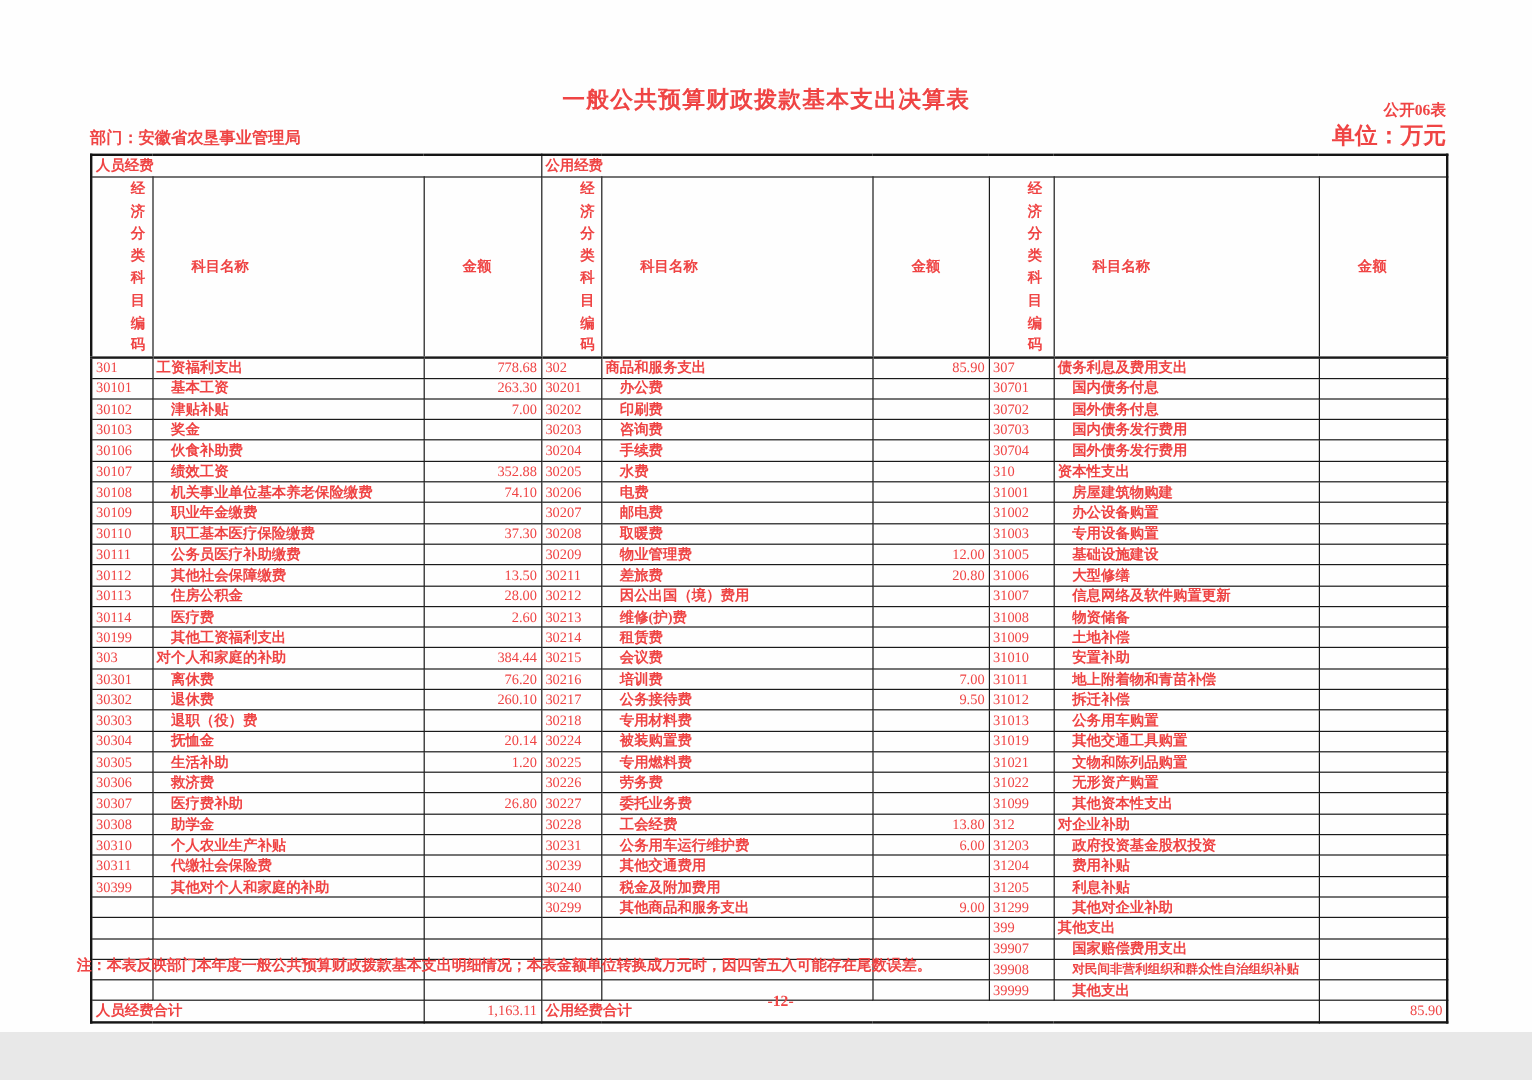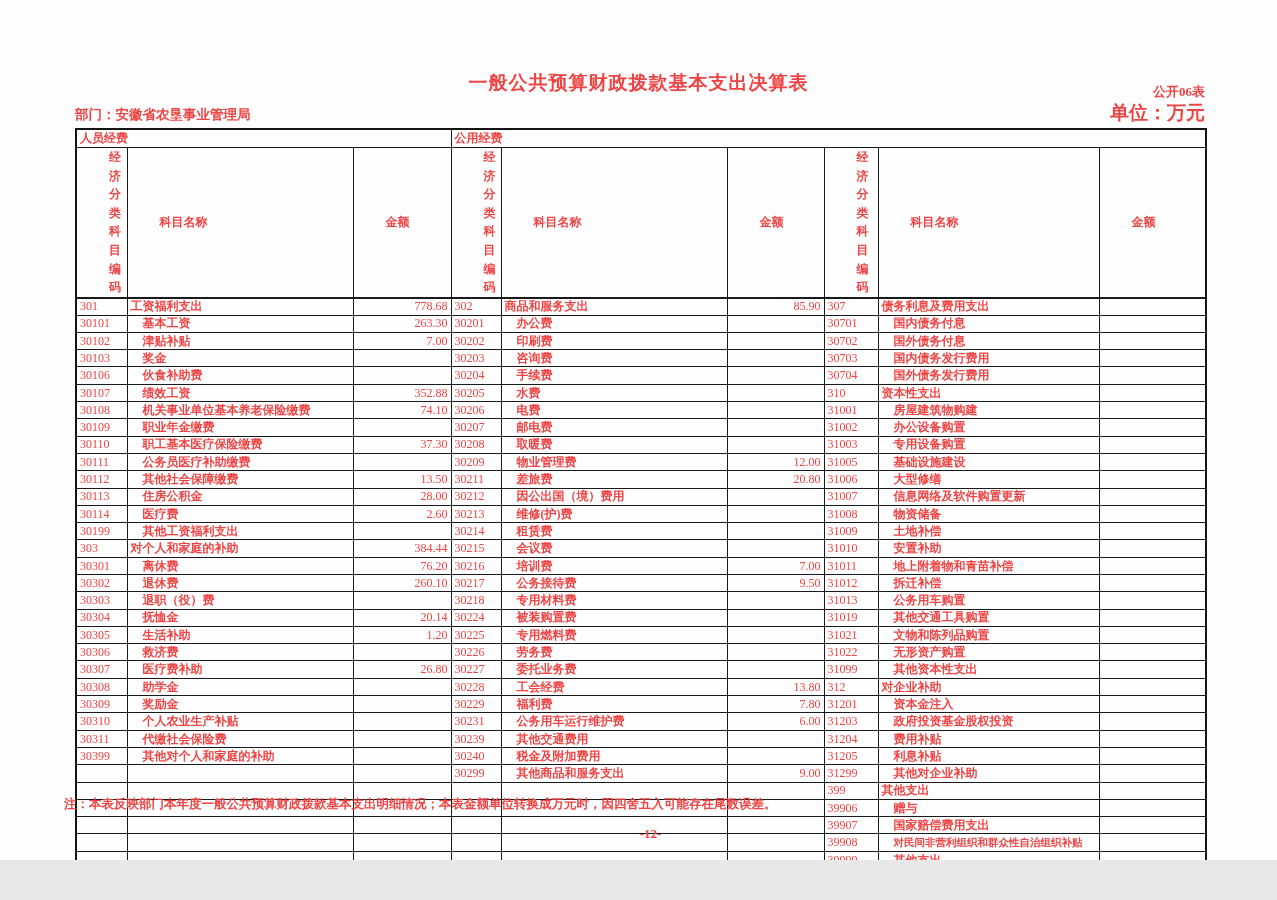--- a/index.html
+++ b/index.html
@@ -368,31 +368,20 @@
           <td class="name lvl2">助学金</td>
           <td class="amount"></td>
           <td class="code gb">30228</td>
           <td class="name lvl2">工会经费</td>
           <td class="amount">13.80</td>
           <td class="code gb">312</td>
           <td class="name">对企业补助</td>
           <td class="amount"></td>
         </tr>
         <tr>
-          <td class="code">30309</td>
-          <td class="name lvl2">奖励金</td>
-          <td class="amount"></td>
-          <td class="code gb">30229</td>
-          <td class="name lvl2">福利费</td>
-          <td class="amount">7.80</td>
-          <td class="code gb">31201</td>
-          <td class="name lvl2">资本金注入</td>
-          <td class="amount"></td>
-        </tr>
-        <tr>
           <td class="code">30310</td>
           <td class="name lvl2">个人农业生产补贴</td>
           <td class="amount"></td>
           <td class="code gb">30231</td>
           <td class="name lvl2">公务用车运行维护费</td>
           <td class="amount">6.00</td>
           <td class="code gb">31203</td>
           <td class="name lvl2">政府投资基金股权投资</td>
           <td class="amount"></td>
         </tr>
@@ -431,31 +420,20 @@
         </tr>
         <tr>
           <td class="code"></td>
           <td class="name"></td>
           <td class="amount"></td>
           <td class="code gb"></td>
           <td class="name"></td>
           <td class="amount"></td>
           <td class="code gb">399</td>
           <td class="name">其他支出</td>
-          <td class="amount"></td>
-        </tr>
-        <tr>
-          <td class="code"></td>
-          <td class="name"></td>
-          <td class="amount"></td>
-          <td class="code gb"></td>
-          <td class="name"></td>
-          <td class="amount"></td>
-          <td class="code gb">39906</td>
-          <td class="name lvl2">赠与</td>
           <td class="amount"></td>
         </tr>
         <tr>
           <td class="code"></td>
           <td class="name"></td>
           <td class="amount"></td>
           <td class="code gb"></td>
           <td class="name"></td>
           <td class="amount"></td>
           <td class="code gb">39907</td>

